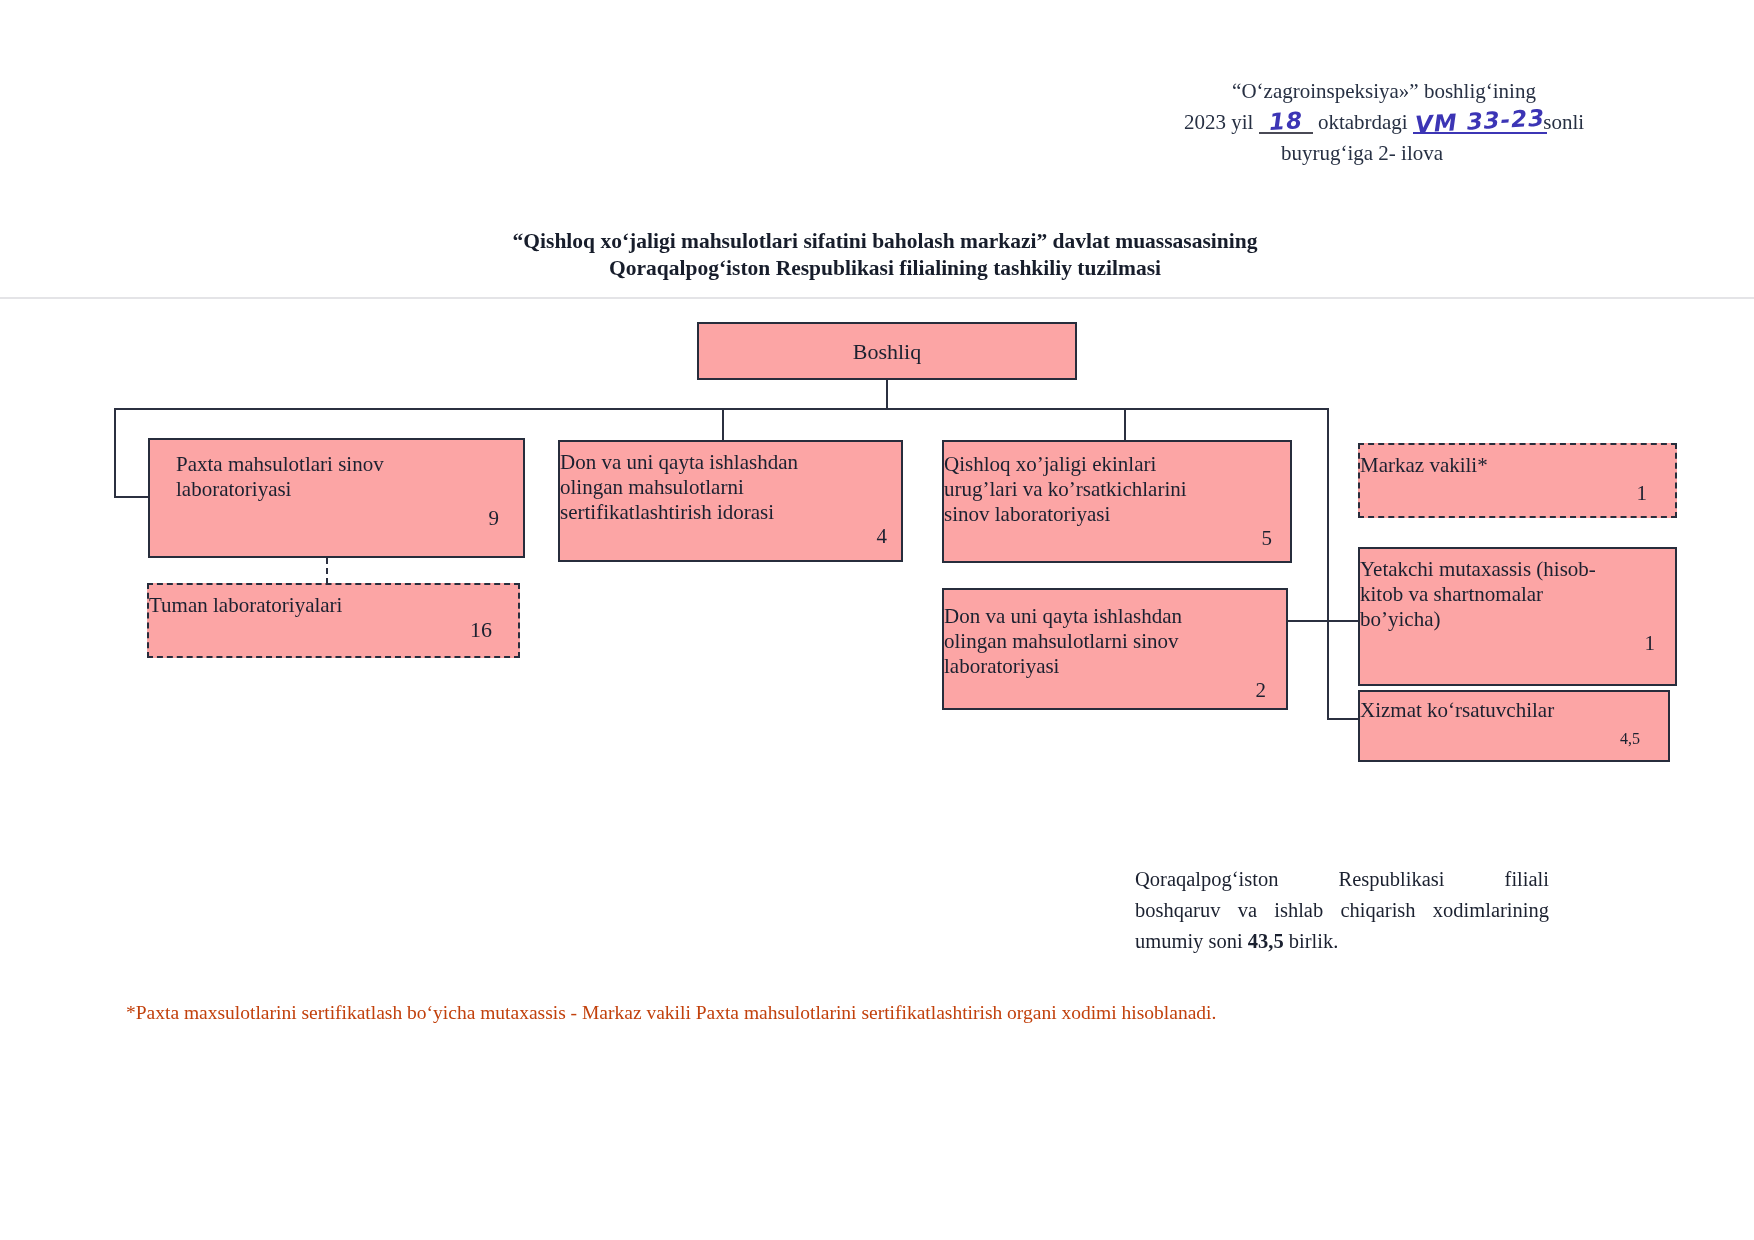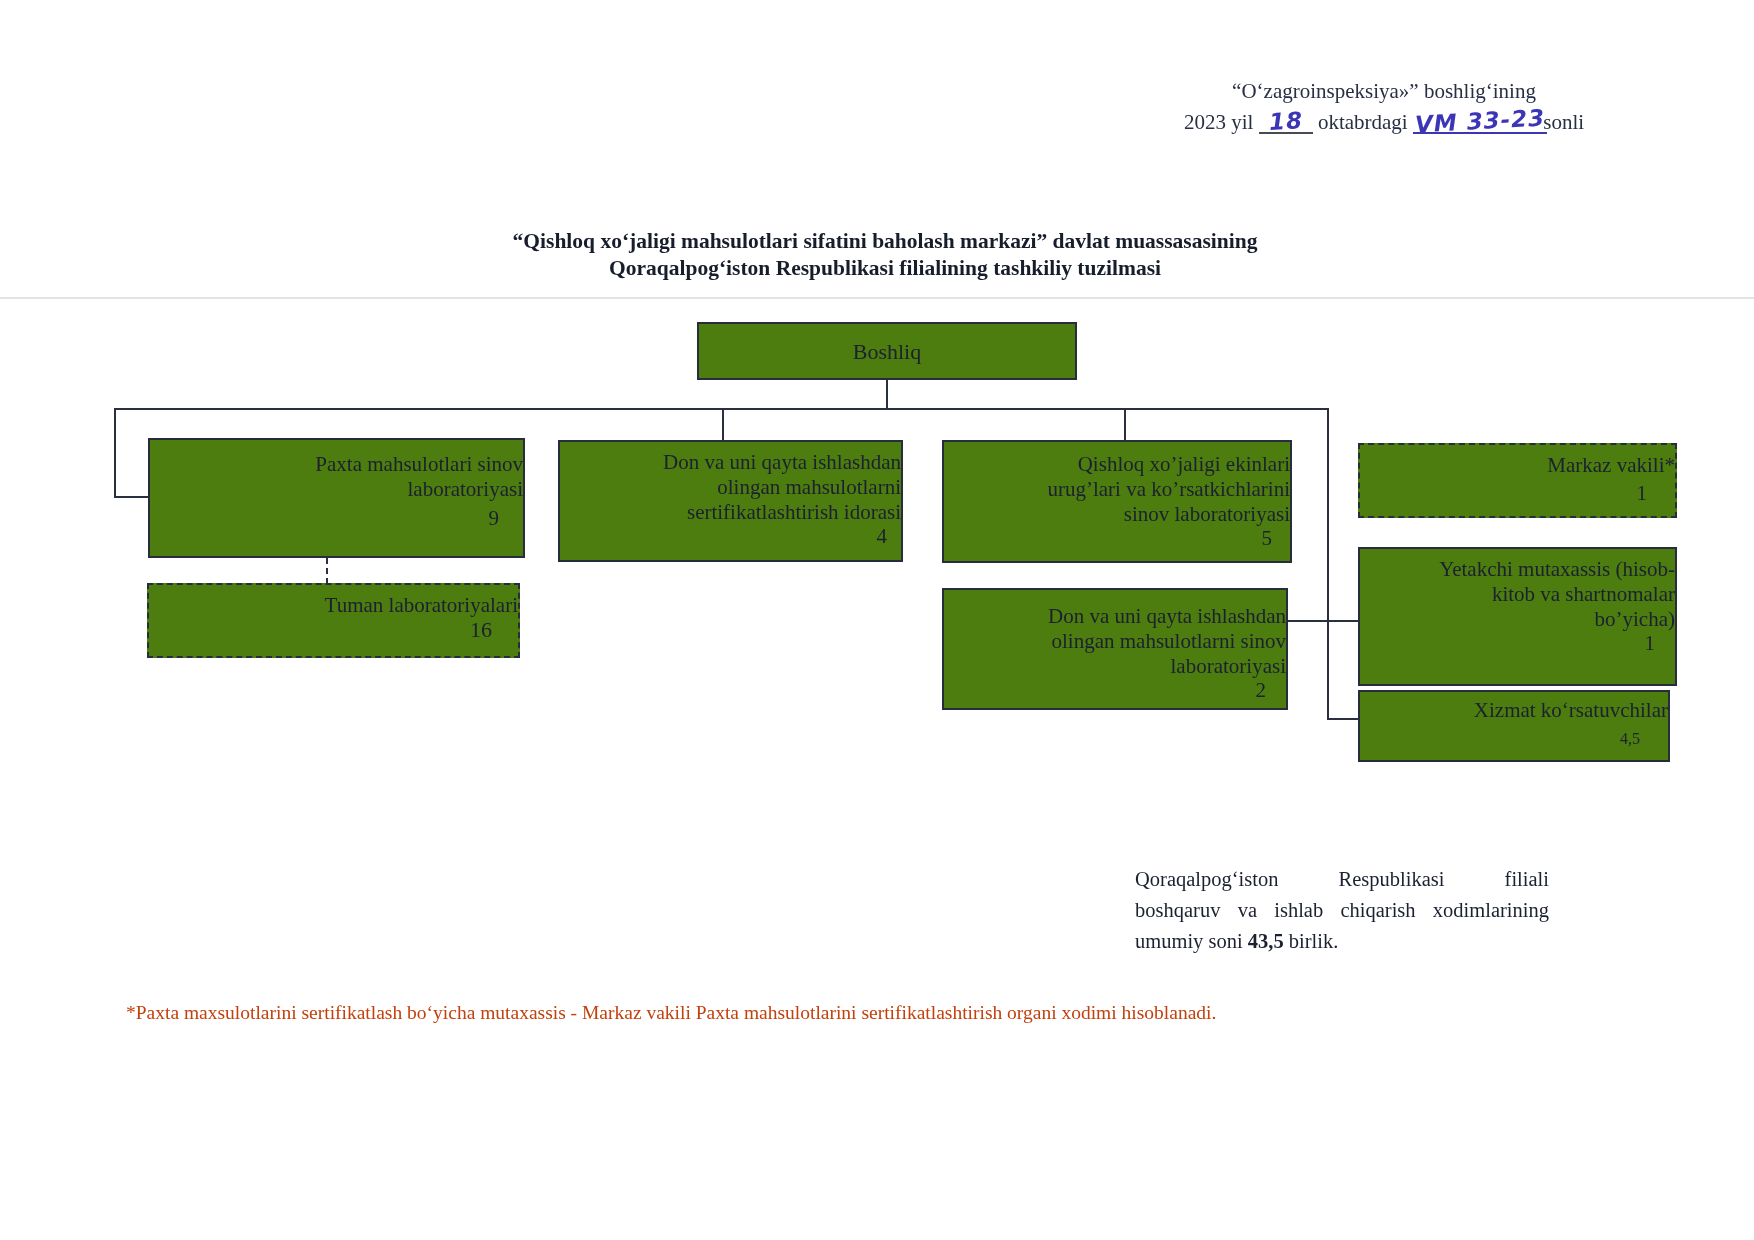--- a/index.html
+++ b/index.html
@@ -30,29 +30,29 @@
   #doc-title{
     left:0;top:228px;width:1770px;text-align:center;
     font-weight:bold;font-size:21.5px;line-height:27px;color:#171d2b;
   }
 
   
   #scan-separator{left:0;top:297px;width:1754px;height:2px;background:#e4e4e7;}
 
   
   .obox{
-    position:absolute;border:2px solid #272d3c;background:#4d7c0f;
-    font-size:21px;line-height:25px;text-align:right;color:#1b2130;
+    position:absolute;border:2px solid #272d3c;background:#fca5a5;
+    font-size:21px;line-height:25px;text-align:left;color:#1b2130;
     box-sizing:border-box;
   }
   .obox.dashed{border-style:dashed;}
   .ocount{position:absolute;font-size:21px;color:#1b2130;}
 
   #box-boshliq{left:697px;top:322px;width:380px;height:58px;display:flex;align-items:center;justify-content:center;font-size:22px;}
-  #box-paxta{left:148px;top:438px;width:377px;height:120px;padding-top:12px;}
+  #box-paxta{left:148px;top:438px;width:377px;height:120px;padding-top:12px;padding-left:26px;}
   #box-paxta .ocount{top:66px;right:24px;}
   #box-tuman{left:147px;top:583px;width:373px;height:75px;padding-top:8px;}
   #box-tuman .ocount{top:32px;right:26px;font-size:22px;}
   #box-don-idorasi{left:558px;top:440px;width:345px;height:122px;padding-top:8px;}
   #box-don-idorasi .ocount{top:82px;right:14px;}
   #box-qishloq{left:942px;top:440px;width:350px;height:123px;padding-top:10px;}
   #box-qishloq .ocount{top:84px;right:18px;}
   #box-don-sinov{left:942px;top:588px;width:346px;height:122px;padding-top:14px;}
   #box-don-sinov .ocount{top:88px;right:20px;}
   #box-markaz{left:1358px;top:443px;width:319px;height:75px;padding-top:8px;}
@@ -92,20 +92,21 @@
 </head>
 <body>
 
 <div class="abs" id="header-note">
   <div>“O‘zagroinspeksiya»” boshlig‘ining</div>
   <div><span>2023 yil</span>
     <span class="blank-day"><span class="hand">18</span></span>
     <span>oktabrdagi</span>
     <span class="blank-num"><span class="hand">VM 33-23</span></span><span>sonli</span>
   </div>
+  <div class="line3">buyrug‘iga 2- ilova</div>
 </div>
 
 <div class="abs" id="doc-title">
   <div>“Qishloq xo‘jaligi mahsulotlari sifatini baholash markazi” davlat muassasasining</div>
   <div>Qoraqalpog‘iston Respublikasi filialining tashkiliy tuzilmasi</div>
 </div>
 
 <div class="abs" id="scan-separator"></div>
 
 <div class="conn" id="conn-root-drop"></div>

